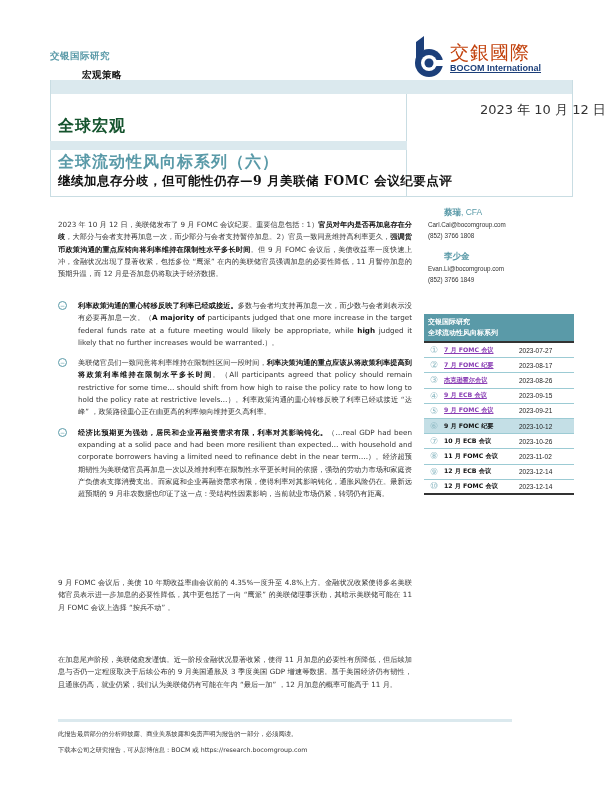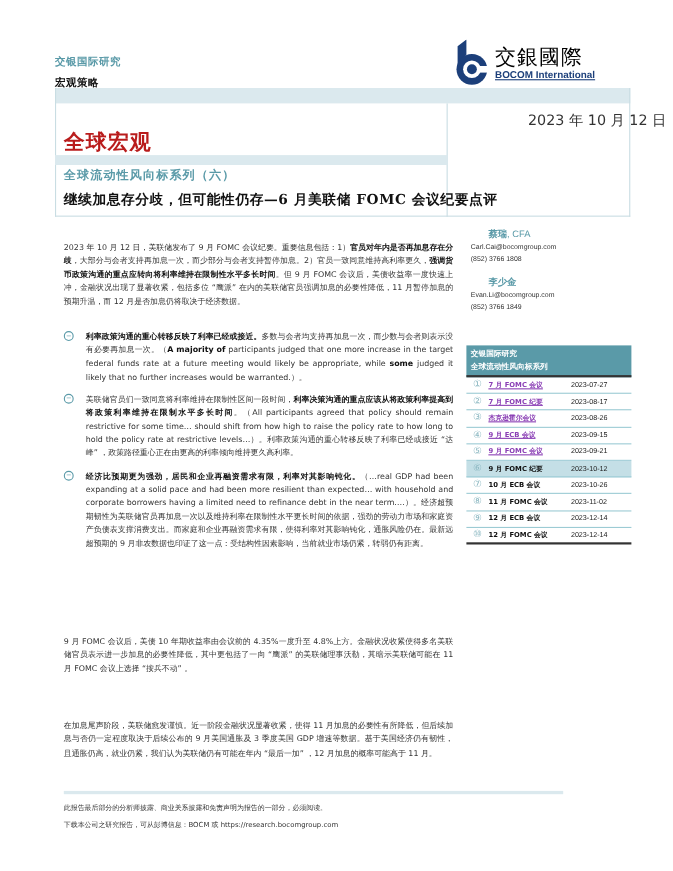--- a/index.html
+++ b/index.html
@@ -1,36 +1,36 @@
 <!DOCTYPE html>
 <html><head>
 <meta charset="utf-8">
 <style>
   * { margin: 0; padding: 0; box-sizing: border-box; }
   html, body { width: 612px; height: 792px; background: #ffffff; overflow: hidden; }
   body { position: relative; font-family: "DejaVu Sans", sans-serif; color: #222; }
 
   .brand-block { position: absolute; left: 50px; top: 50px; }
   .brand-name { font-size: 9.5px; font-weight: bold; color: #5a9aa8; letter-spacing: 0.5px; }
-  .brand-section { font-size: 9.5px; font-weight: bold; color: #111; margin-top: 6px; letter-spacing: 0.5px; }
+  .brand-section { font-size: 9.5px; font-weight: bold; color: #111; margin-top: 6px; letter-spacing: 0.5px; margin-left: 32px; }
 
   .logo { position: absolute; left: 412px; top: 36px; display: flex; align-items: center; }
   .logo-mark { width: 32px; height: 42px; }
   .logo-text { margin-left: 6px; }
-  .logo-cn { font-family: "DejaVu Serif", serif; font-size: 19px; color: #000000; letter-spacing: 1px; line-height: 22px; }
+  .logo-cn { font-family: "DejaVu Serif", serif; font-size: 19px; color: #c2410c; letter-spacing: 1px; line-height: 22px; }
   .logo-en { font-family: "Liberation Sans", sans-serif; font-size: 9px; font-weight: bold; color: #1c3f7a; line-height: 10px; text-decoration: underline; }
 
   .title-frame { position: absolute; left: 50px; top: 80px; width: 523px; height: 117px; border: 1px solid #c9dde3; border-top: none; }
   .top-band { position: absolute; left: 50px; top: 80px; width: 523px; height: 14px; background: #dbe9ee; }
   .date-divider { position: absolute; left: 406px; top: 94px; width: 1px; height: 103px; background: #c9dde3; }
   .report-date { position: absolute; left: 480px; top: 101px; font-size: 13px; color: #333; }
 
-  .section-title { position: absolute; left: 58px; top: 116px; font-family: Liberation Mono, monospace; font-size: 19px; font-weight: bold; color: #b91c1c; letter-spacing: 1px; }
+  .section-title { position: absolute; left: 58px; top: 116px; font-family: Liberation Mono, monospace; font-size: 16px; font-weight: bold; color: #14532d; letter-spacing: 1px; }
   .section-band { position: absolute; left: 50px; top: 141px; width: 357px; height: 9px; background: #dbe9ee; }
-  .series-title { position: absolute; left: 58px; top: 152px; font-family: "DejaVu Serif", serif; font-size: 11px; font-weight: bold; color: #5a9aa8; letter-spacing: 1px; }
+  .series-title { position: absolute; left: 58px; top: 152px; font-family: "DejaVu Serif", serif; font-size: 16px; font-weight: bold; color: #5a9aa8; letter-spacing: 1px; }
   .main-title { position: absolute; left: 58px; top: 173px; font-family: "DejaVu Serif", serif; font-size: 12.5px; font-weight: bold; color: #111; letter-spacing: 0.5px; white-space: nowrap; }
 
   .body-col { position: absolute; left: 58px; width: 354px; font-size: 7.2px; line-height: 12.3px; color: #333; text-align: justify; }
   .body-col b { color: #111; }
   .p-intro { top: 219px; }
   .bullets { top: 300px; left: 58px; }
   .bullet { position: relative; padding-left: 20px; margin-bottom: 8px; }
   .bullet-icon { position: absolute; left: 0; top: 1px; width: 9px; height: 9px; border: 1px solid #5a9aa8; border-radius: 50%; font-size: 6px; line-height: 7px; text-align: center; color: #5a9aa8; }
   .p-after1 { top: 577px; }
   .p-after2 { top: 654px; }
@@ -79,30 +79,30 @@
 </div>
 
 <div class="top-band"></div>
 <div class="title-frame"></div>
 <div class="date-divider"></div>
 <div class="report-date">2023 年 10 月 12 日</div>
 
 <div class="section-title">全球宏观</div>
 <div class="section-band"></div>
 <div class="series-title">全球流动性风向标系列（六）</div>
-<div class="main-title">继续加息存分歧，但可能性仍存—6 月美联储 FOMC 会议纪要点评</div>
+<div class="main-title">继续加息存分歧，但可能性仍存—9 月美联储 FOMC 会议纪要点评</div>
 
 <div class="body-col p-intro">
   <span>2023 年 10 月 12 日，美联储发布了 9 月 FOMC 会议纪要。重要信息包括：1）</span><b>官员对年内是否再加息存在分歧</b><span>，大部分与会者支持再加息一次，而少部分与会者支持暂停加息。2）官员一致同意维持高利率更久，</span><b>强调货币政策沟通的重点应转向将利率维持在限制性水平多长时间</b><span>。但 9 月 FOMC 会议后，美债收益率一度快速上冲，金融状况出现了显著收紧，包括多位 “鹰派” 在内的美联储官员强调加息的必要性降低，11 月暂停加息的预期升温，而 12 月是否加息仍将取决于经济数据。</span>
 </div>
 
 <div class="body-col bullets">
   <div class="bullet">
     <span class="bullet-icon">−</span>
-    <b>利率政策沟通的重心转移反映了利率已经或接近。</b><span>多数与会者均支持再加息一次，而少数与会者则表示没有必要再加息一次。（</span><b>A majority of</b><span> participants judged that one more increase in the target federal funds rate at a future meeting would likely be appropriate, while </span><b>some</b><span> judged it likely that no further increases would be warranted.）。</span>
+    <b>利率政策沟通的重心转移反映了利率已经或接近。</b><span>多数与会者均支持再加息一次，而少数与会者则表示没有必要再加息一次。（</span><b>A majority of</b><span> participants judged that one more increase in the target federal funds rate at a future meeting would likely be appropriate, while </span><b>high</b><span> judged it likely that no further increases would be warranted.）。</span>
   </div>
   <div class="bullet">
     <span class="bullet-icon">−</span>
     <span>美联储官员们一致同意将利率维持在限制性区间一段时间，</span><b>利率决策沟通的重点应该从将政策利率提高到将政策利率维持在限制水平多长时间</b><span>。（All participants agreed that policy should remain restrictive for some time… should shift from how high to raise the policy rate to how long to hold the policy rate at restrictive levels…）。利率政策沟通的重心转移反映了利率已经或接近 “达峰” ，政策路径重心正在由更高的利率倾向维持更久高利率。</span>
   </div>
   <div class="bullet">
     <span class="bullet-icon">−</span>
     <b>经济比预期更为强劲，居民和企业再融资需求有限，利率对其影响钝化。</b><span>（…real GDP had been expanding at a solid pace and had been more resilient than expected… with household and corporate borrowers having a limited need to refinance debt in the near term….）。经济超预期韧性为美联储官员再加息一次以及维持利率在限制性水平更长时间的依据，强劲的劳动力市场和家庭资产负债表支撑消费支出。而家庭和企业再融资需求有限，使得利率对其影响钝化，通胀风险仍在。最新远超预期的 9 月非农数据也印证了这一点：受结构性因素影响，当前就业市场仍紧，转弱仍有距离。</span>
   </div>
 </div>

